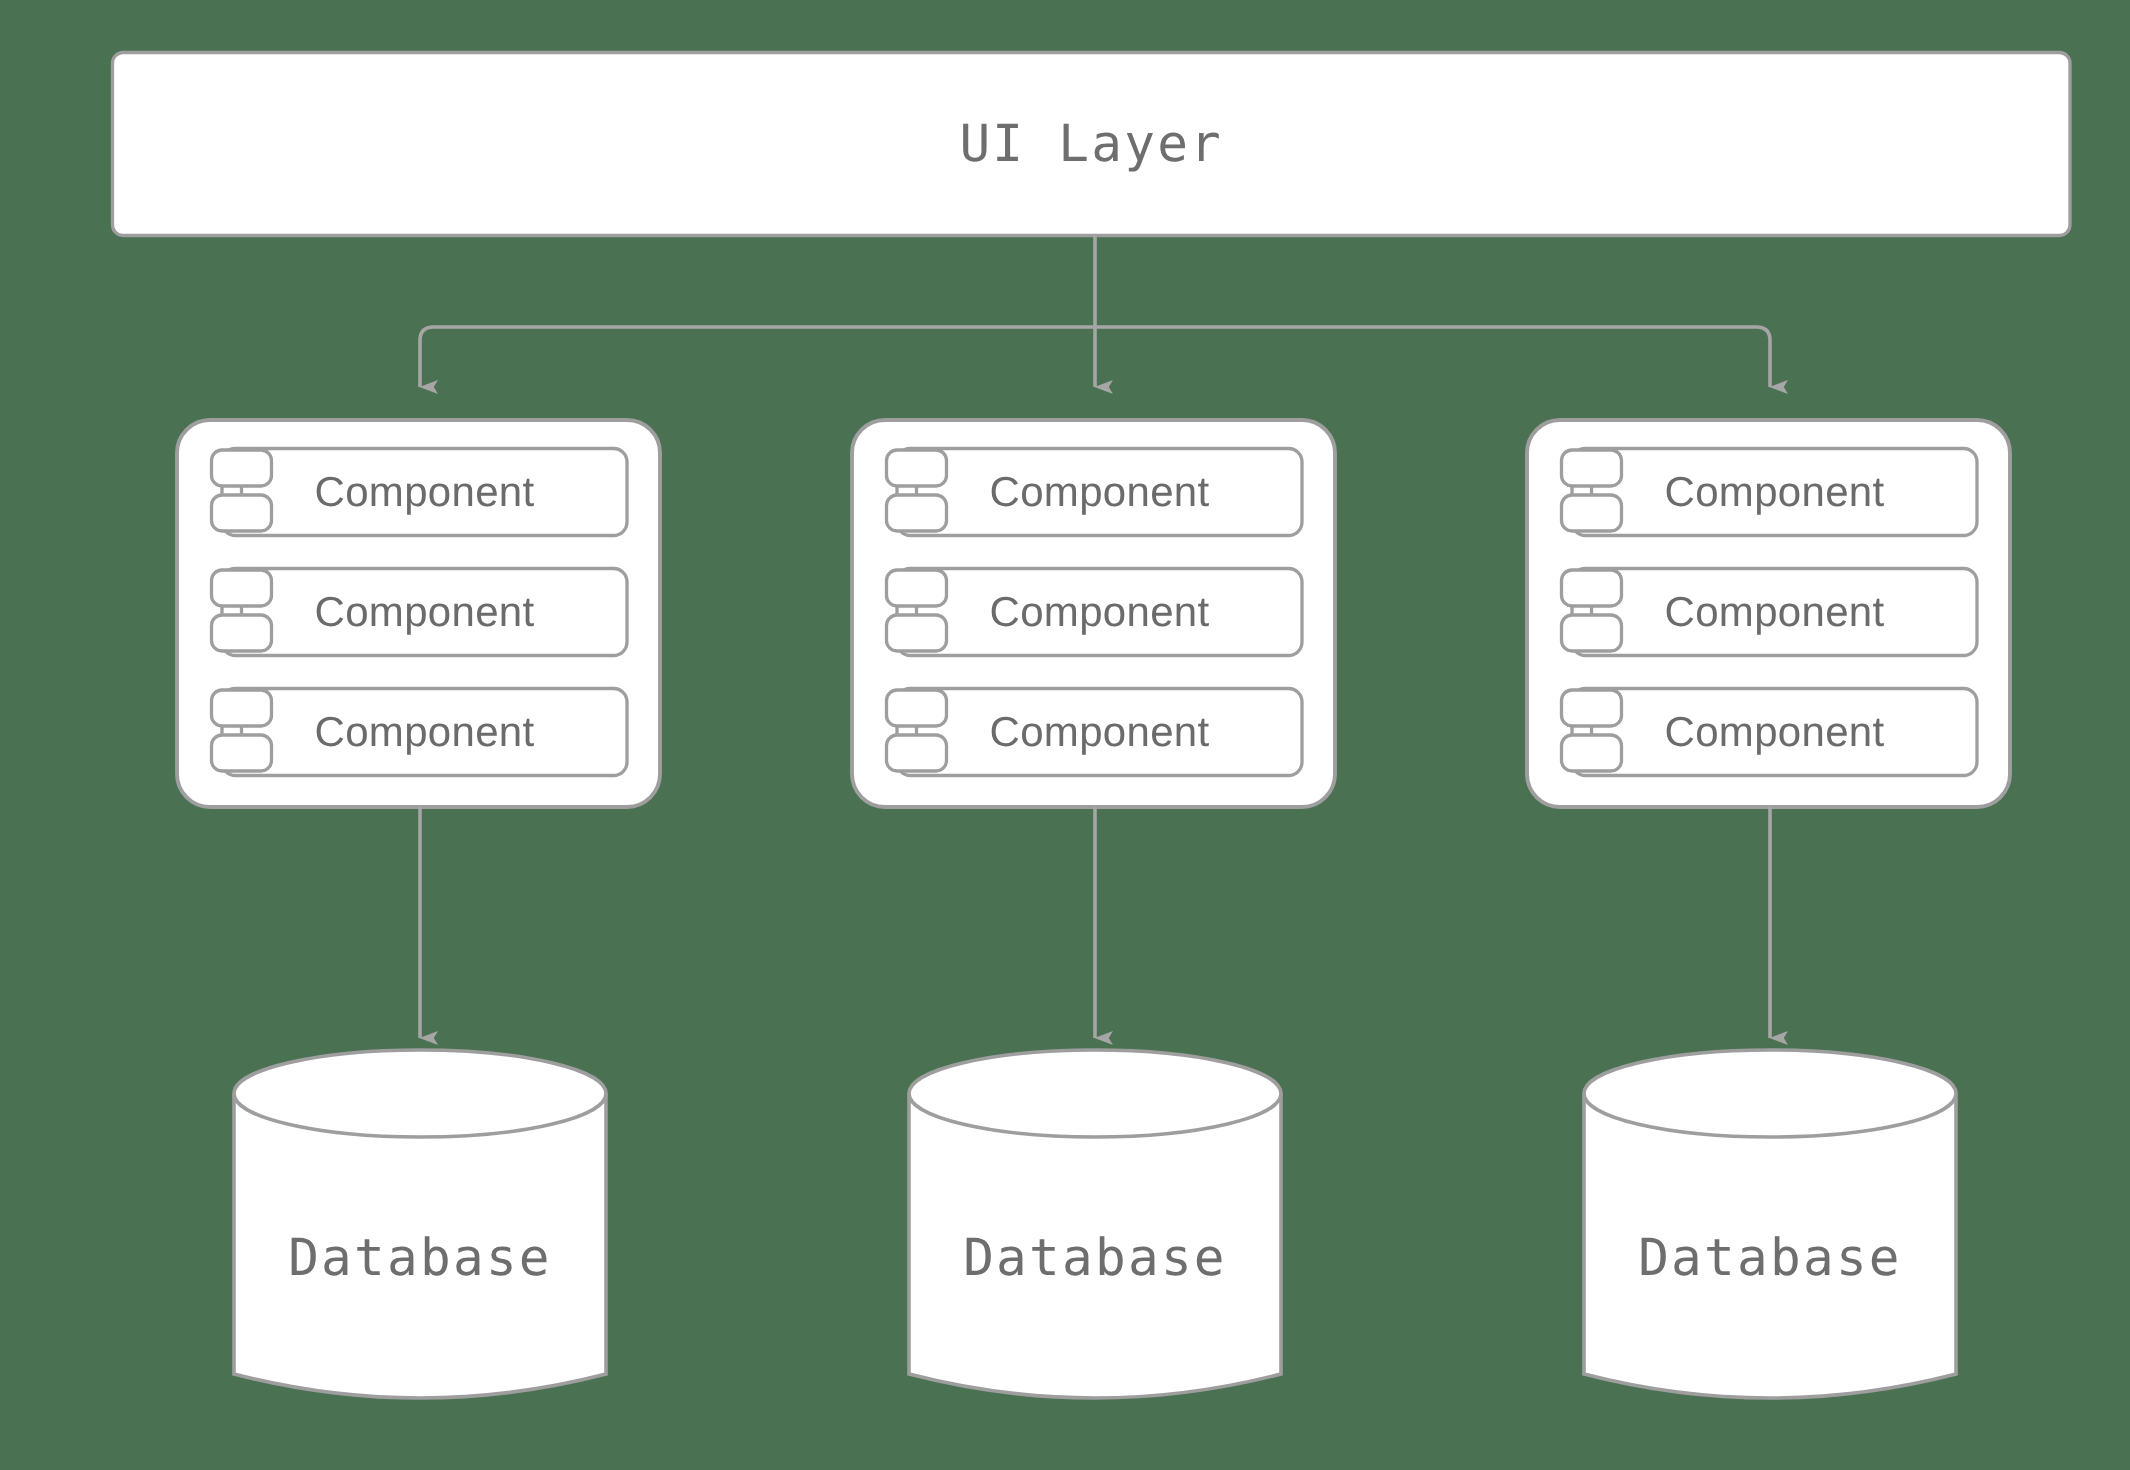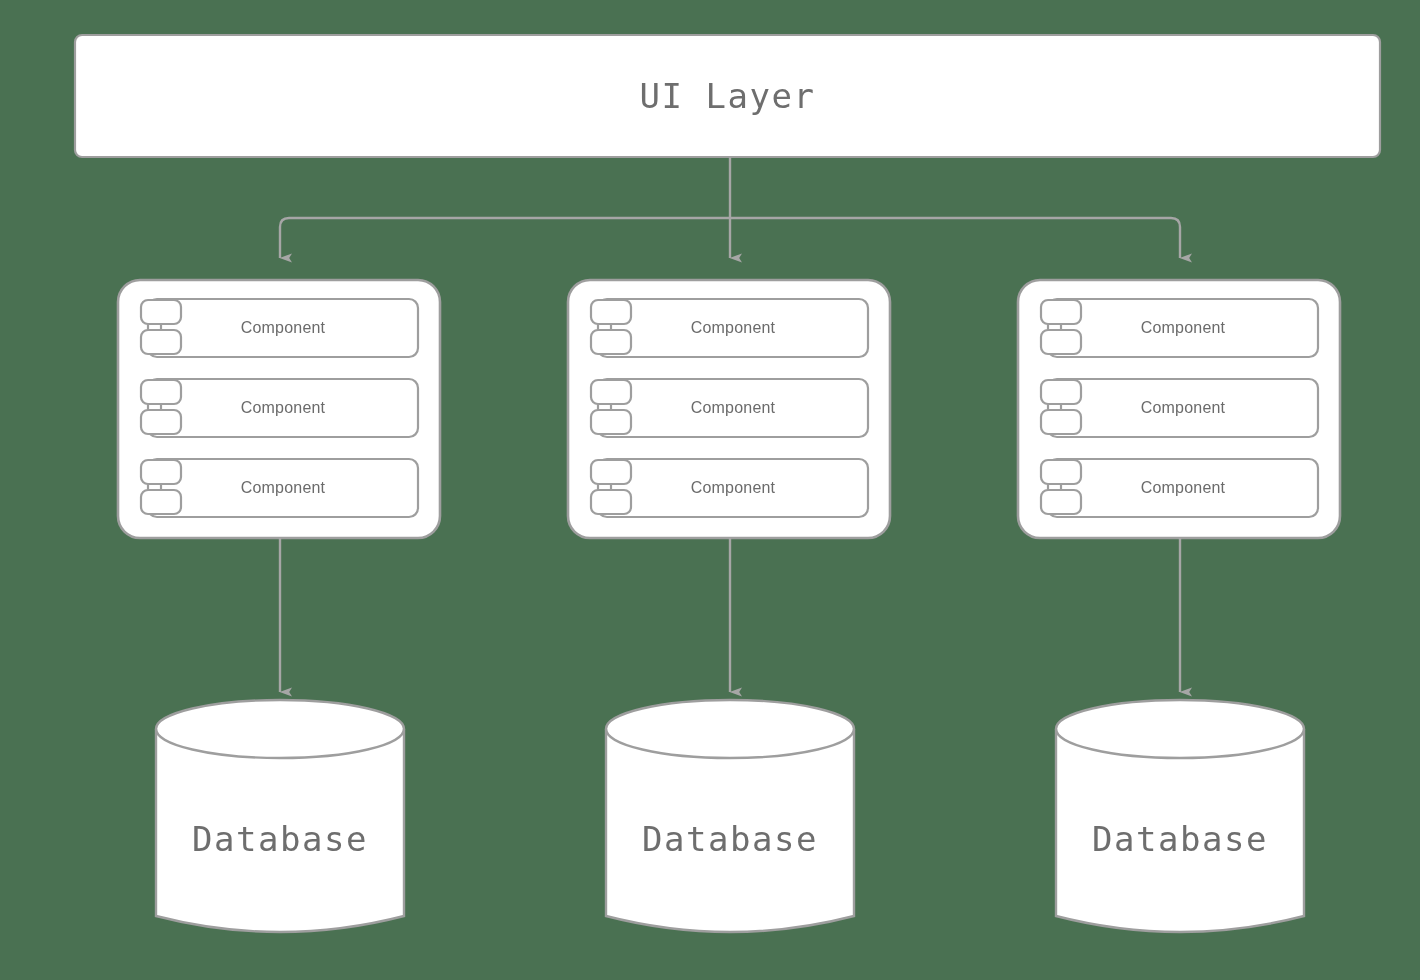--- a/index.html
+++ b/index.html
@@ -36,21 +36,21 @@
     white-space: nowrap;
   }
   .mono-label {
     font-family: "DejaVu Sans Mono", "Liberation Mono", monospace;
     font-size: 34px;
     letter-spacing: 1.5px;
     font-weight: 400;
   }
   .comp-label {
     font-family: "Liberation Sans", sans-serif;
-    font-size: 16px;
+    font-size: 28px;
     color: #6b6b6b;
     letter-spacing: 0.2px;
     text-align: center;
   }
 </style>
 </head>
 <body style="background: rgb(74, 113, 82);">
 
 <div id="diagram-root">
 

